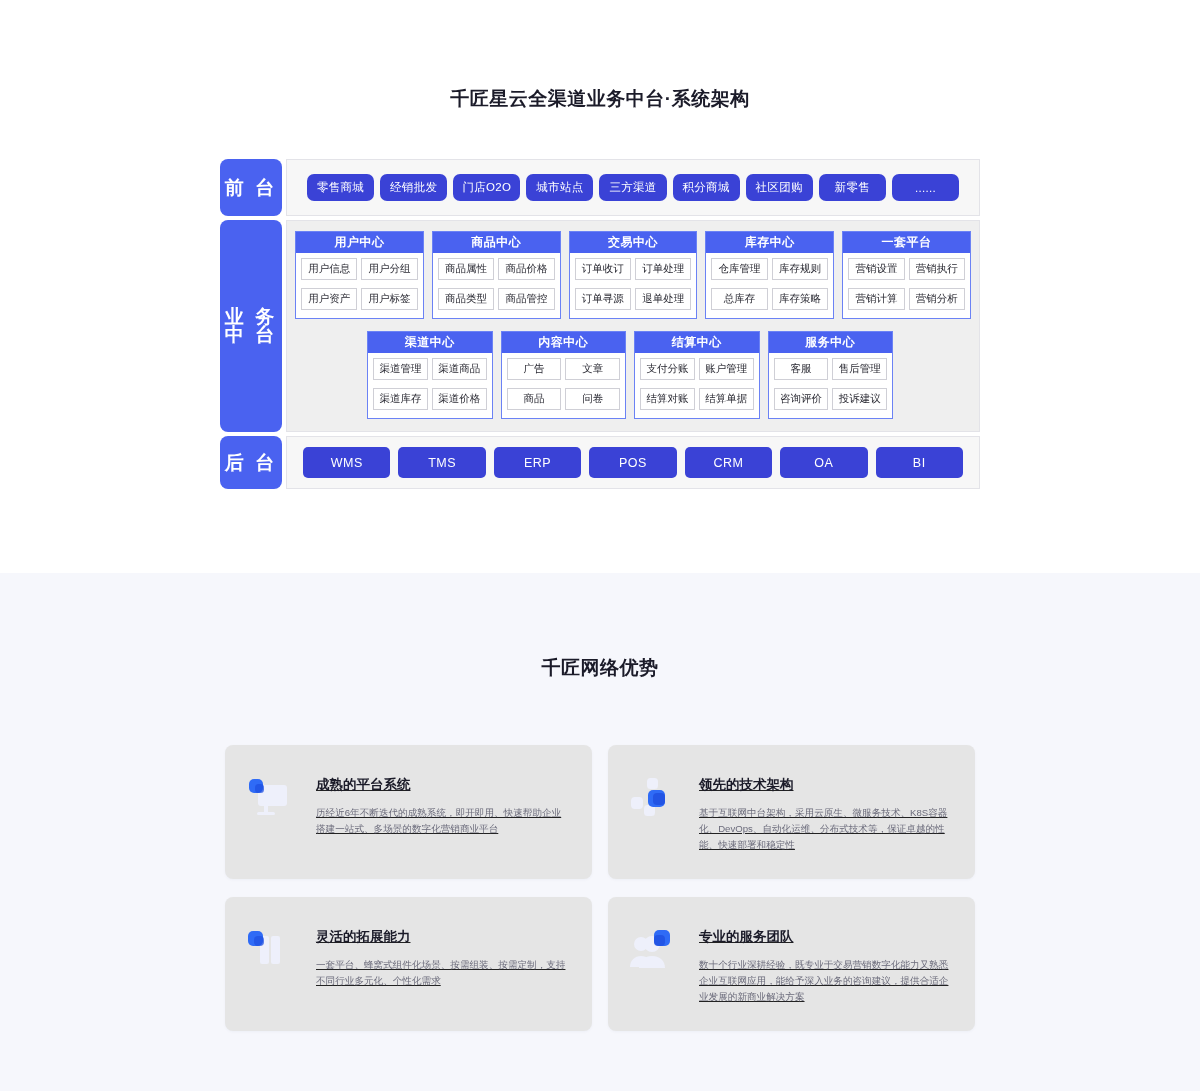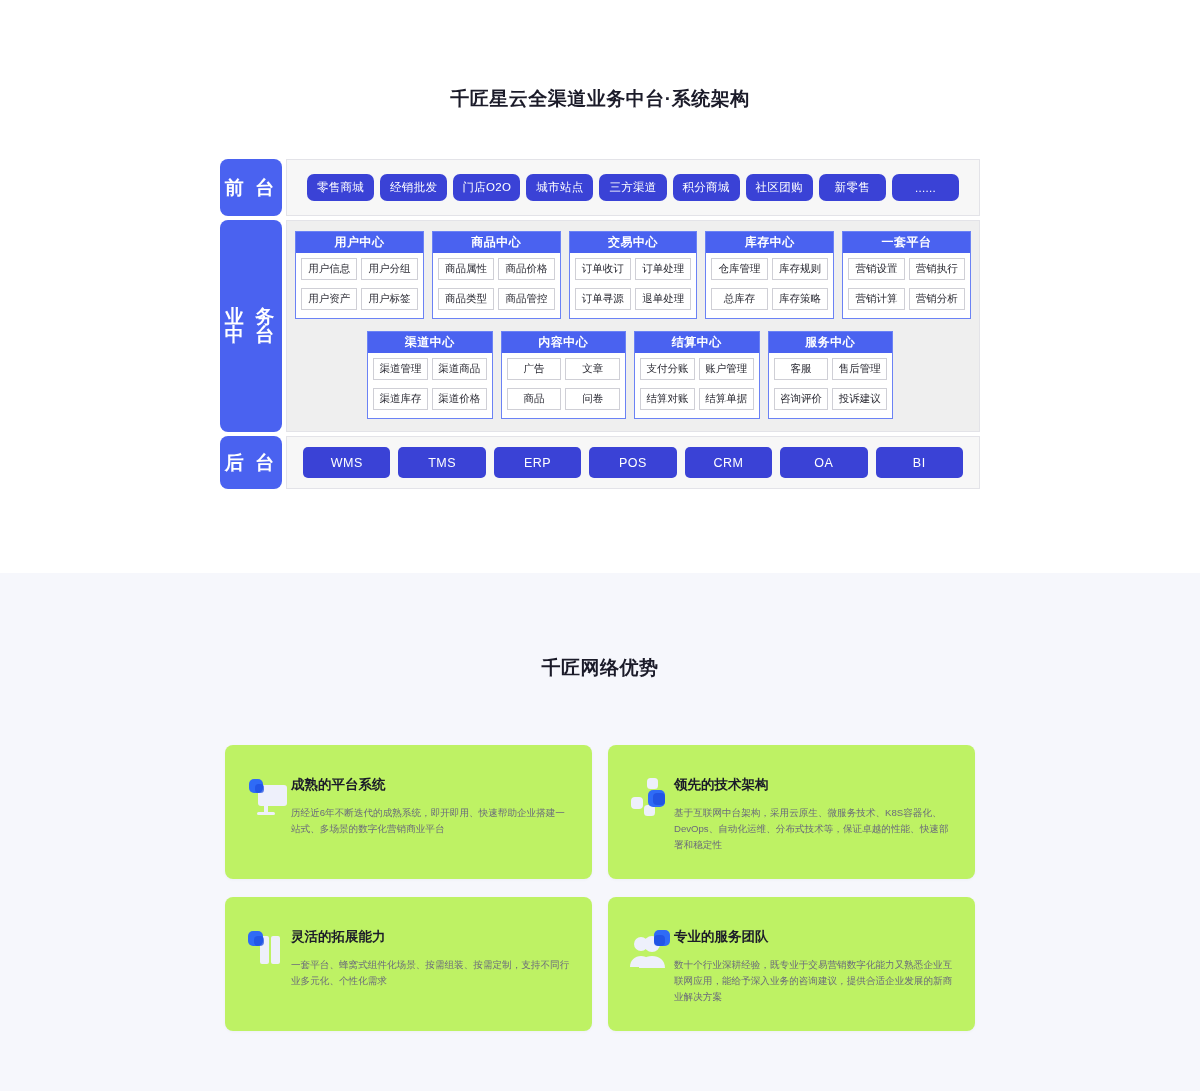--- a/index.html
+++ b/index.html
@@ -169,27 +169,28 @@
     letter-spacing: 0.5px;
   }
   .adv-grid {
     width: 750px;
     margin: 64px auto 0 auto;
     display: grid;
     grid-template-columns: 1fr 1fr;
     gap: 18px 16px;
   }
   .adv-card {
-    background: #bef264;
+    background: #e5e5e5;
     border-radius: 8px;
     height: 134px;
     padding: 30px 22px 0 20px;
     display: flex;
-    gap: 0;
+    gap: 25px;
     box-shadow: 0 1px 3px rgba(30,40,90,0.04);
+    text-decoration: underline;
   }
   .adv-icon {
     flex: 0 0 46px;
     width: 46px;
     height: 46px;
     position: relative;
   }
   .adv-body { flex: 1 1 auto; padding-top: 1px; }
   .adv-card-title {
     font-size: 13.5px;

